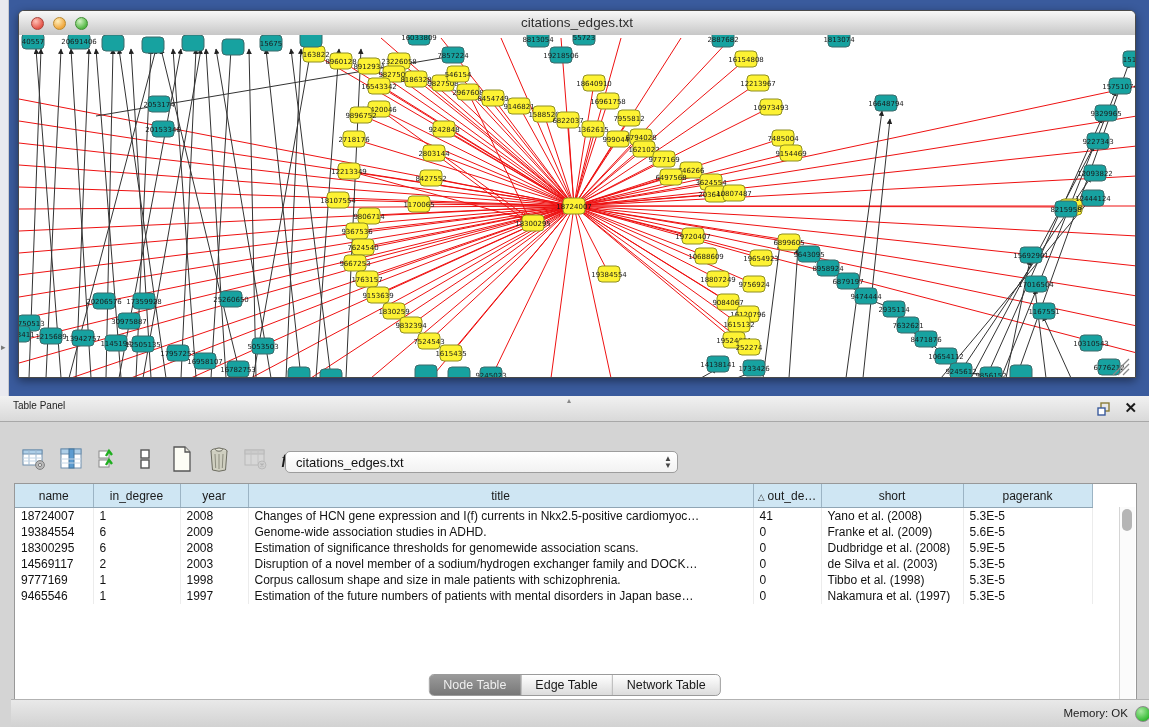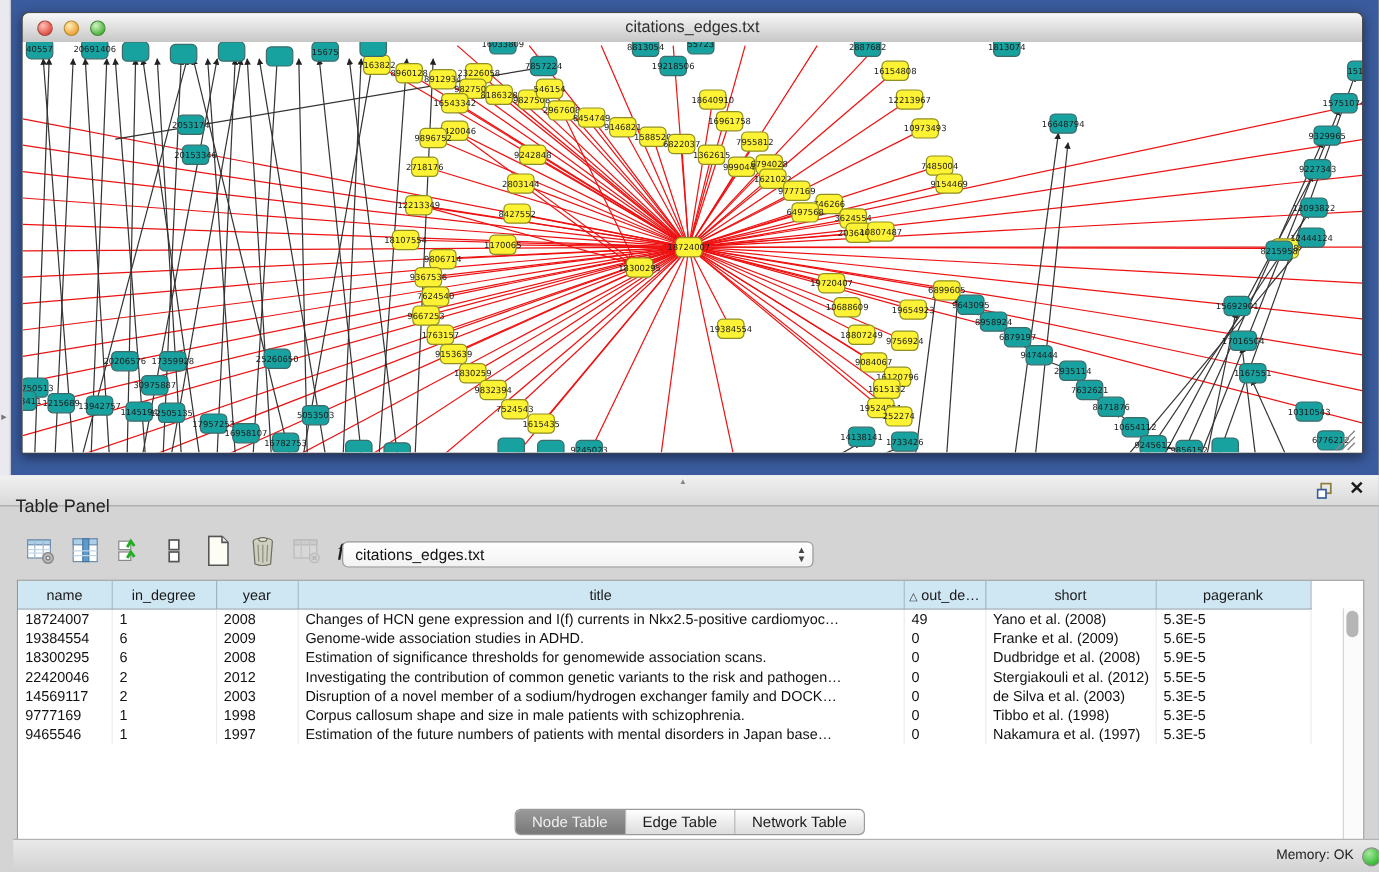--- a/index.html
+++ b/index.html
@@ -27,21 +27,21 @@
   .gnode{stroke-width:1;cursor:pointer;}
   .gnode.y{fill:#fdf233;stroke:#8f8f22;}
   .gnode.t{fill:#17a2a0;stroke:#3c6b6a;}
   .glabel{font-family:"DejaVu Sans",sans-serif;font-size:7px;fill:#1a1a1a;text-anchor:middle;pointer-events:none;}
   .redge{stroke:#ee1111;stroke-width:1;fill:none;}
   .bedge{stroke:#333;stroke-width:1;fill:none;}
   .grip{stroke:#888;stroke-width:1.2;}
   
   #table-panel{position:absolute;left:0;top:396px;width:1149px;height:331px;background:#d4d4d4;}
   #panel-header{height:25px;background:linear-gradient(#f1f1f1,#d9d9d9);border-bottom:1px solid #a8a8a8;position:relative;}
-  #panel-title{position:absolute;left:13px;top:18px;font-size:15px;color:#222;}
+  #panel-title{position:absolute;left:13px;top:4px;font-size:10px;color:#222;}
   #divider-grip{position:absolute;left:567px;top:0px;font-size:8px;color:#888;}
   #float-btn{position:absolute;right:36px;top:5px;width:16px;height:16px;cursor:pointer;}
   #close-btn{position:absolute;right:12px;top:3px;font-size:15px;font-weight:bold;color:#1a1a1a;cursor:pointer;line-height:18px;}
   
   #toolbar{position:absolute;left:20px;top:47px;height:32px;display:flex;align-items:center;gap:9px;}
   .tbtn{width:28px;height:28px;display:flex;align-items:center;justify-content:center;cursor:pointer;}
   .tbtn.disabled{opacity:.45;}
   #fx-btn{font-family:"Liberation Serif",serif;font-style:italic;font-weight:bold;font-size:15px;color:#1a1a1a;}
   #table-select{position:absolute;left:285px;top:55px;width:393px;height:22px;background:linear-gradient(#ffffff,#f2f2f2);
     border:1px solid #9d9d9d;border-radius:5px;box-sizing:border-box;cursor:pointer;display:flex;align-items:center;}
@@ -621,50 +621,41 @@
             <th>short</th>
             <th>pagerank</th>
           </tr>
         </thead>
       <tbody id="table-body">
           <tr>
             <td>18724007</td>
             <td>1</td>
             <td>2008</td>
             <td>Changes of HCN gene expression and I(f) currents in Nkx2.5-positive cardiomyoc…</td>
-            <td>49</td>
+            <td>41</td>
             <td>Yano et al. (2008)</td>
             <td>5.3E-5</td>
           </tr>
           <tr>
             <td>19384554</td>
             <td>6</td>
             <td>2009</td>
             <td>Genome-wide association studies in ADHD.</td>
             <td>0</td>
             <td>Franke et al. (2009)</td>
             <td>5.6E-5</td>
           </tr>
           <tr>
             <td>18300295</td>
             <td>6</td>
             <td>2008</td>
             <td>Estimation of significance thresholds for genomewide association scans.</td>
             <td>0</td>
             <td>Dudbridge et al. (2008)</td>
             <td>5.9E-5</td>
-          </tr>
-          <tr>
-            <td>22420046</td>
-            <td>2</td>
-            <td>2012</td>
-            <td>Investigating the contribution of common genetic variants to the risk and pathogen…</td>
-            <td>0</td>
-            <td>Stergiakouli et al. (2012)</td>
-            <td>5.5E-5</td>
           </tr>
           <tr>
             <td>14569117</td>
             <td>2</td>
             <td>2003</td>
             <td>Disruption of a novel member of a sodium/hydrogen exchanger family and DOCK…</td>
             <td>0</td>
             <td>de Silva et al. (2003)</td>
             <td>5.3E-5</td>
           </tr>

